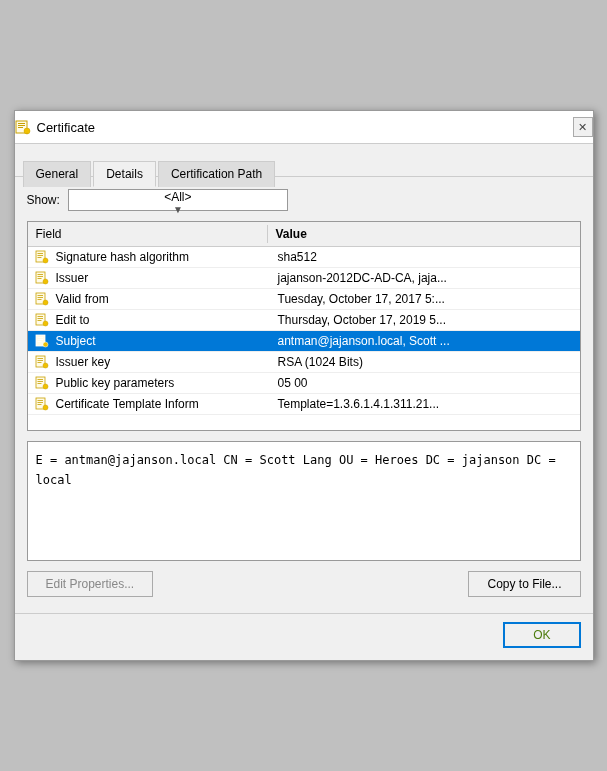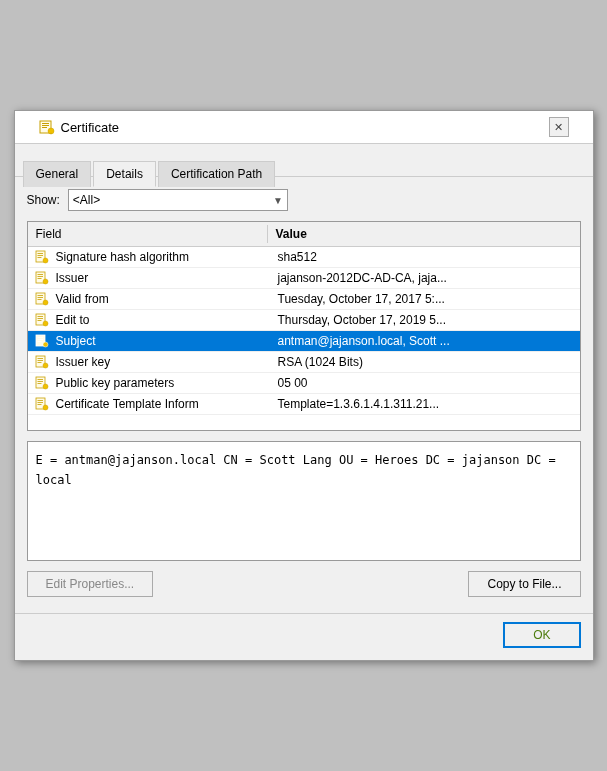--- a/index.html
+++ b/index.html
@@ -17,21 +17,21 @@
       width: 580px;
       background: #f0f0f0;
       border: 1px solid #999;
       box-shadow: 2px 2px 8px rgba(0,0,0,0.4);
     }
     .title-bar {
       background: #fff;
       border-bottom: 1px solid #ccc;
       display: flex;
       align-items: center;
-      padding: 6px 24px;
+      padding: 6px 0;
       justify-content: space-between;
     }
     .title-bar-left {
       display: flex;
       align-items: center;
       gap: 6px;
     }
     .cert-icon {
       width: 16px;
       height: 16px;
@@ -93,20 +93,21 @@
     .show-select {
       width: 220px;
       height: 22px;
       border: 1px solid #999;
       background: #fff;
       display: flex;
       align-items: center;
       justify-content: space-between;
       padding: 0 4px;
       cursor: pointer;
+      flex-direction: column;
     }
     .show-select-arrow {
       color: #555;
       font-size: 10px;
     }
     .table-container {
       border: 1px solid #999;
       height: 210px;
       overflow: hidden;
       position: relative;

